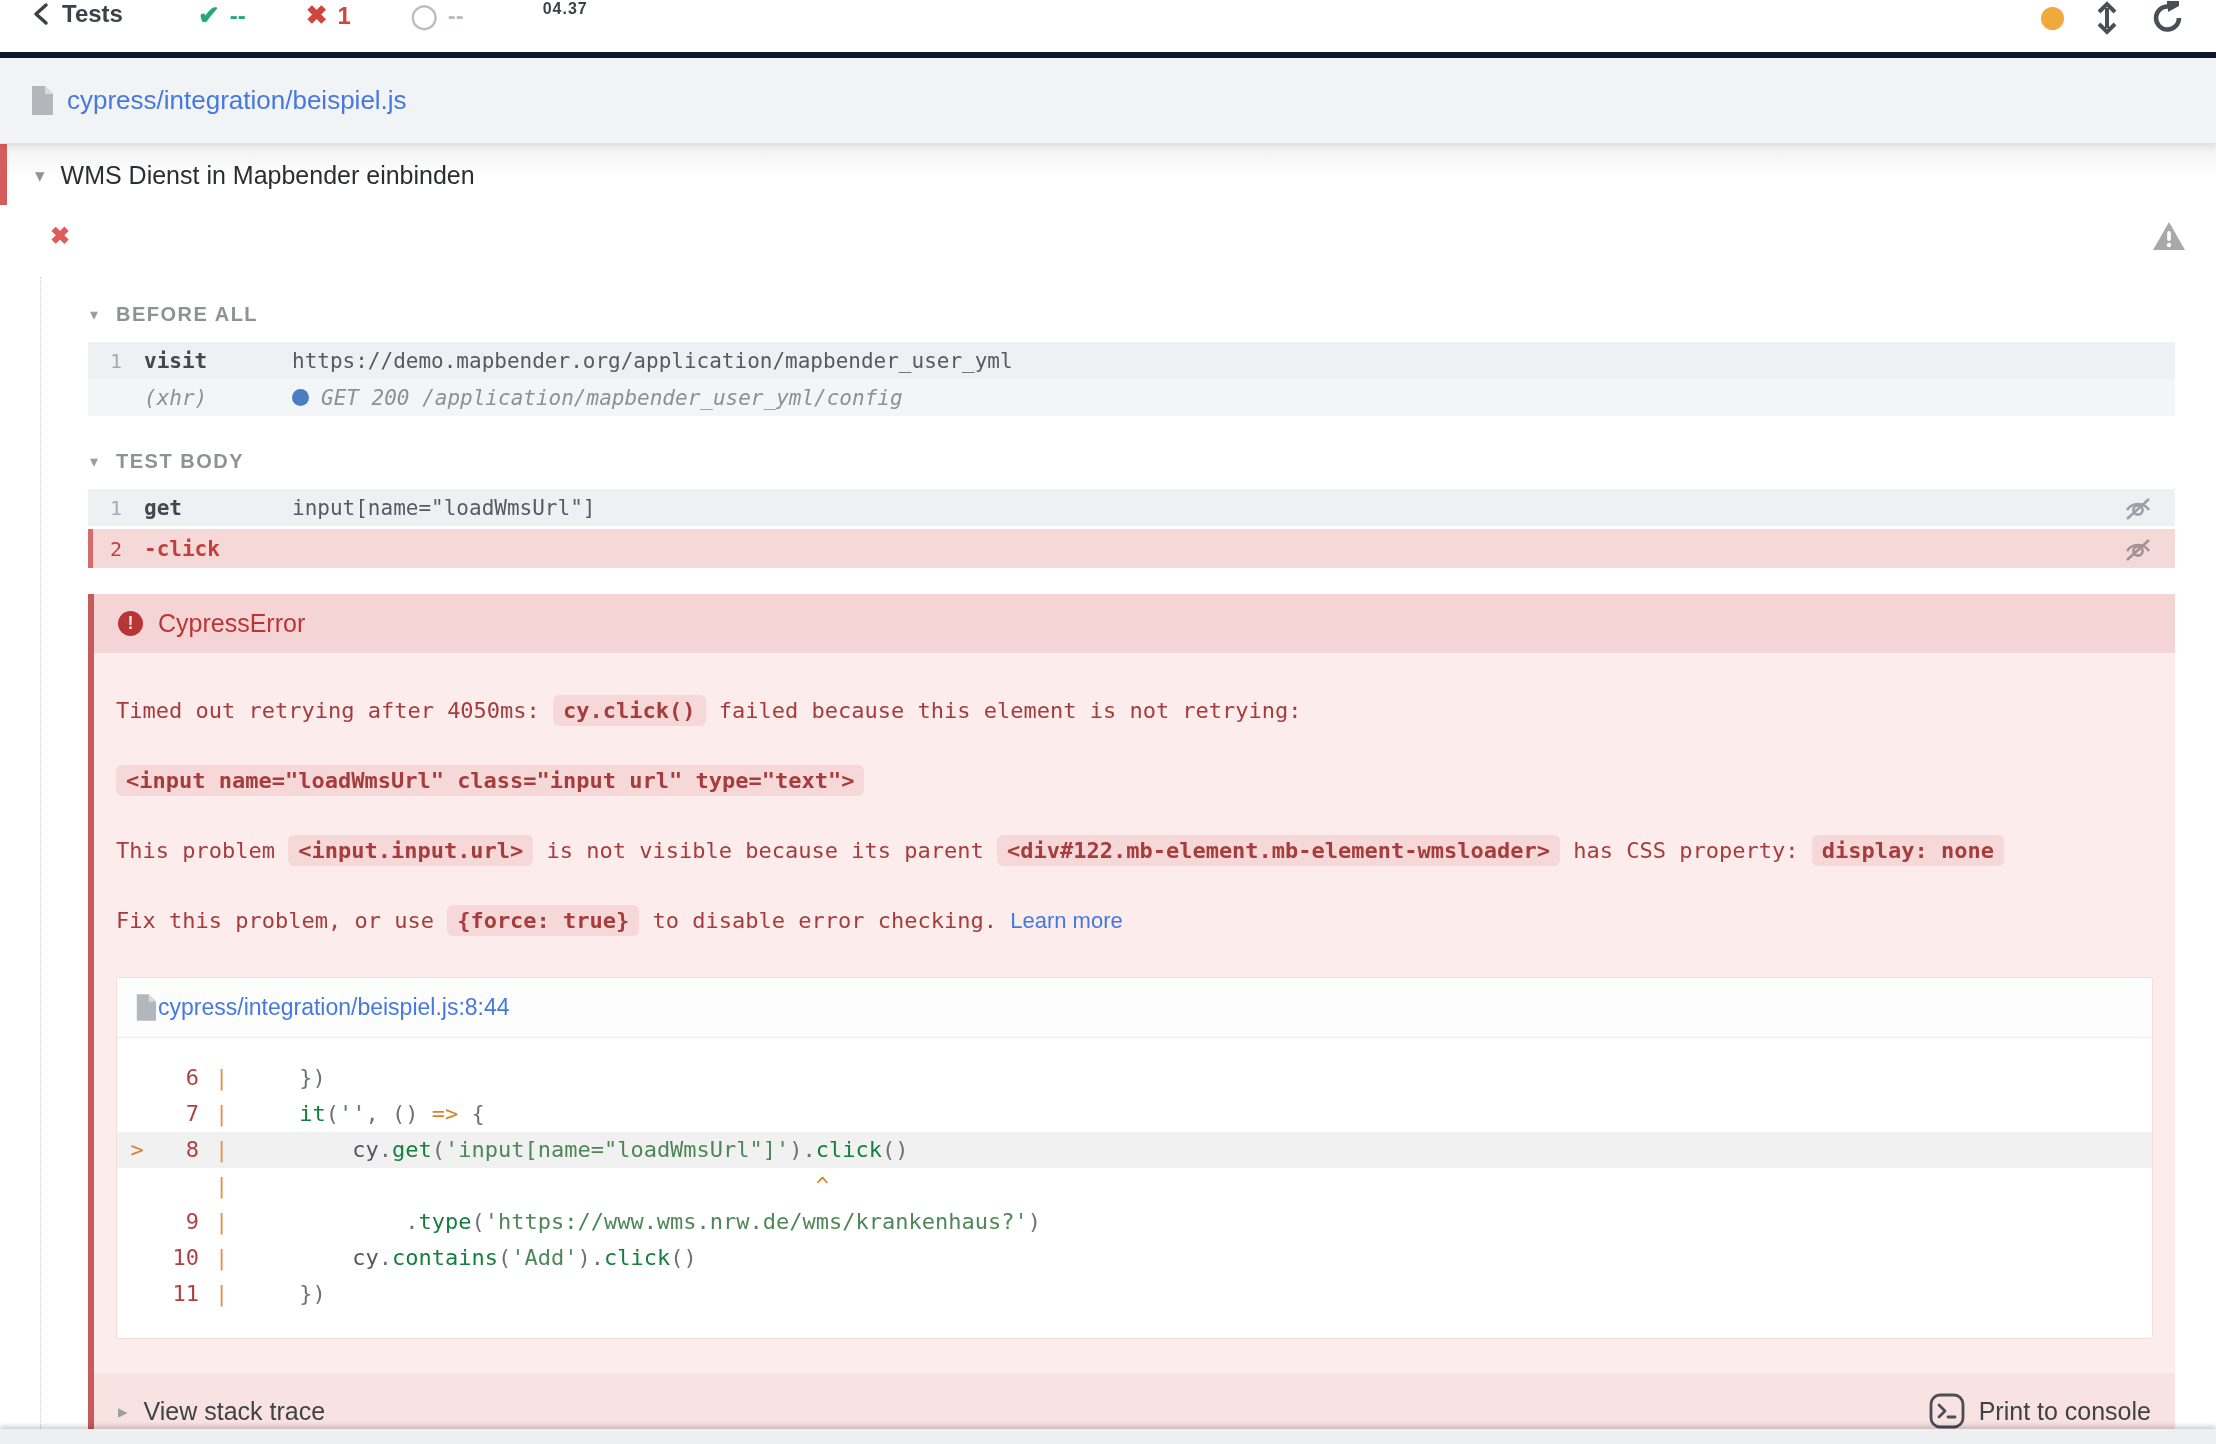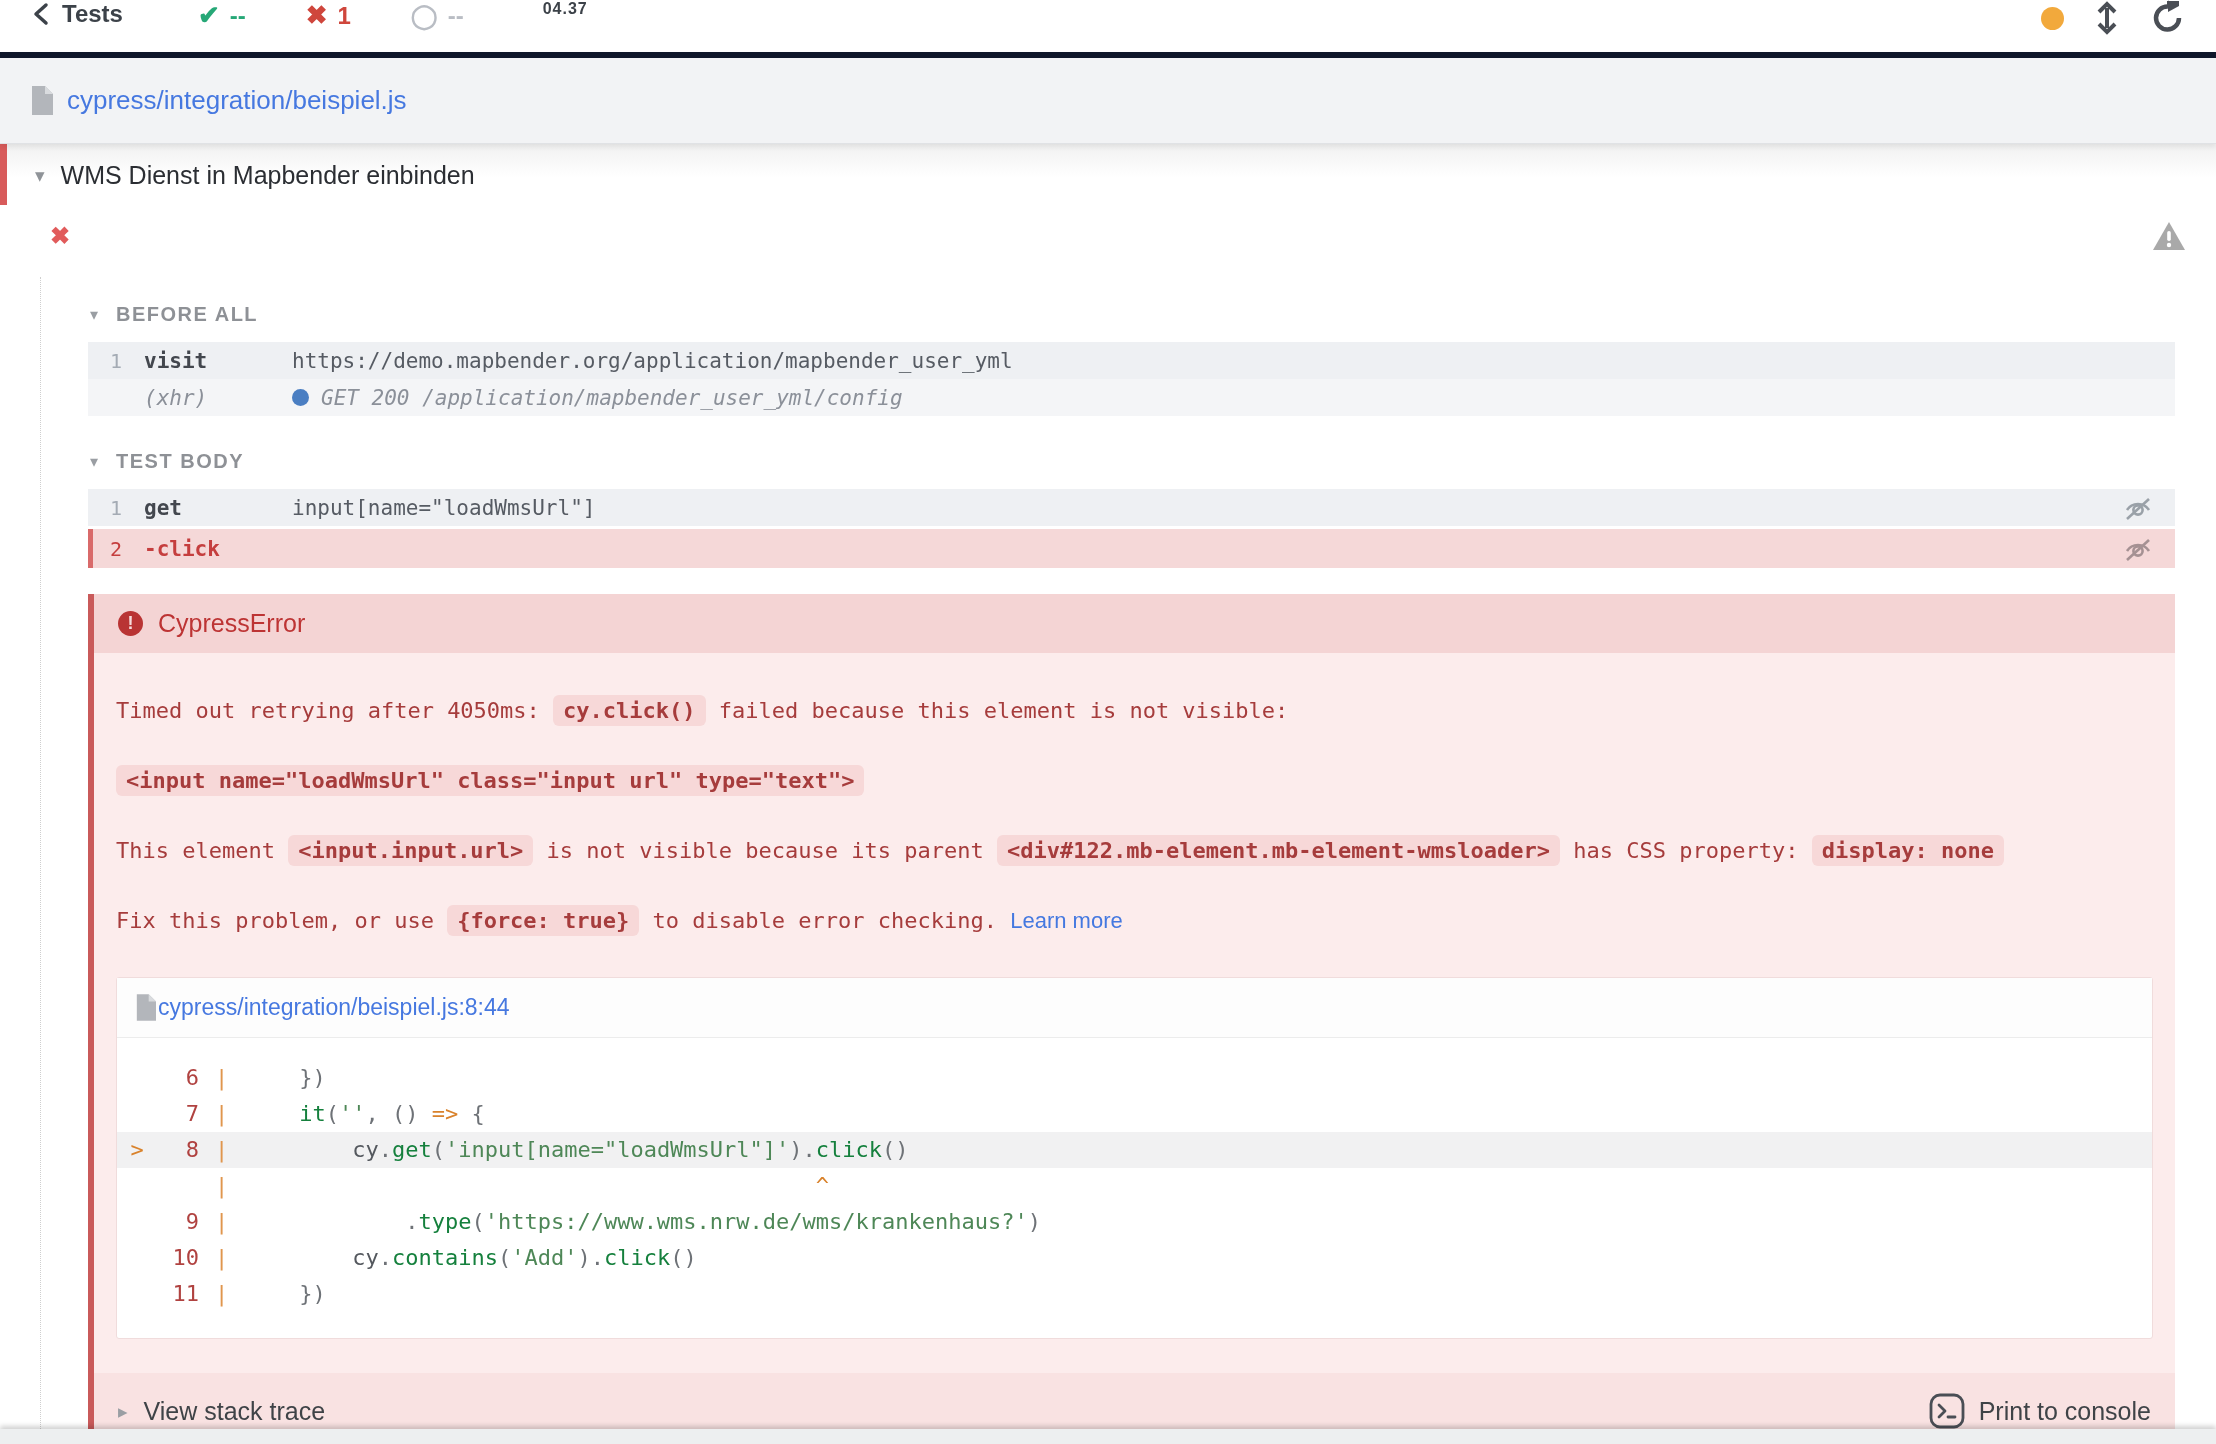--- a/index.html
+++ b/index.html
@@ -235,23 +235,23 @@
       </svg>
     </span>
   </div>
 
   <div class="error-block">
     <div class="error-header">
       <span class="err-badge">!</span>
       <span class="error-name">CypressError</span>
     </div>
     <div class="error-body">
-      <div class="err-line"><span class="err-text">Timed out retrying after 4050ms: </span><span class="err-chip">cy.click()</span><span class="err-text"> failed because this element is not visible:</span></div>
+      <div class="err-line"><span class="err-text">Timed out retrying after 4050ms: </span><span class="err-chip">cy.click()</span><span class="err-text"> failed because this element is not retrying:</span></div>
       <div class="err-line"><span class="err-chip">&lt;input name="loadWmsUrl" class="input url" type="text"&gt;</span></div>
-      <div class="err-line"><span class="err-text">This element </span><span class="err-chip">&lt;input.input.url&gt;</span><span class="err-text"> is not visible because its parent </span><span class="err-chip">&lt;div#122.mb-element.mb-element-wmsloader&gt;</span><span class="err-text"> has CSS property: </span><span class="err-chip">display: none</span></div>
+      <div class="err-line"><span class="err-text">This problem </span><span class="err-chip">&lt;input.input.url&gt;</span><span class="err-text"> is not visible because its parent </span><span class="err-chip">&lt;div#122.mb-element.mb-element-wmsloader&gt;</span><span class="err-text"> has CSS property: </span><span class="err-chip">display: none</span></div>
       <div class="err-line"><span class="err-text">Fix this problem, or use </span><span class="err-chip">{force: true}</span><span class="err-text"> to disable error checking. </span><span class="err-link">Learn more</span></div>
 
       <div class="code-frame">
         <div class="cf-header">
           <span>
             <svg width="21" height="27" viewBox="0 0 23 29">
                 <path d="M2 0 h13 l8 8 v21 h-21 z" fill="#b3b6bb"></path>
                 <path d="M15 0 l8 8 h-8 z" fill="#d9dbde"></path>
               </svg>
           </span>

